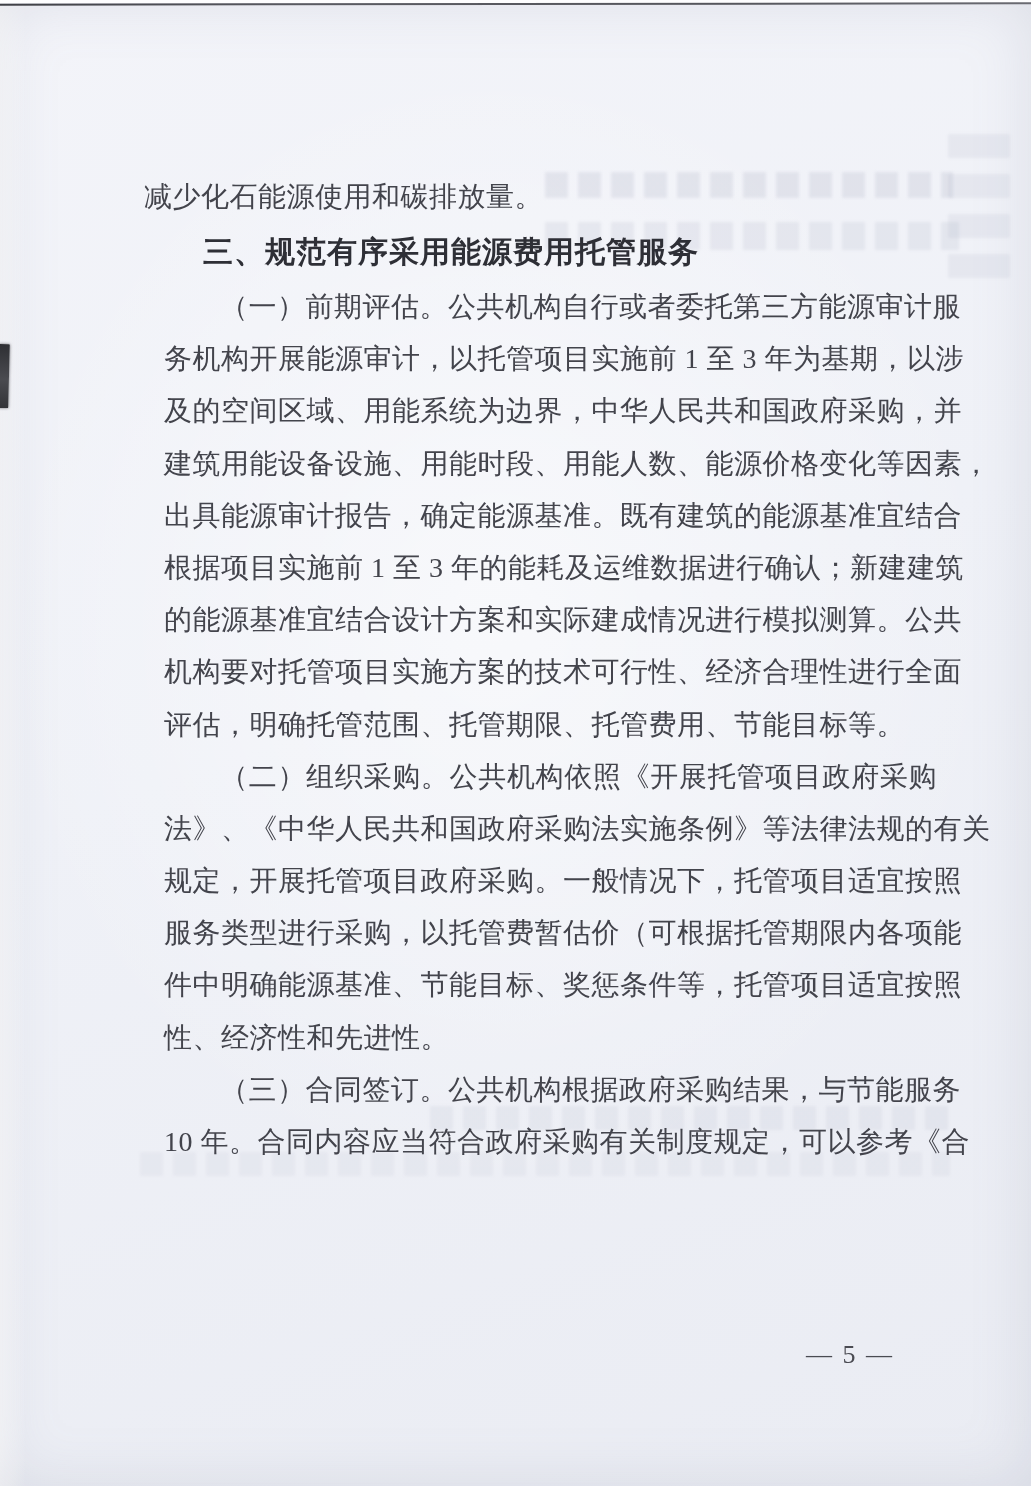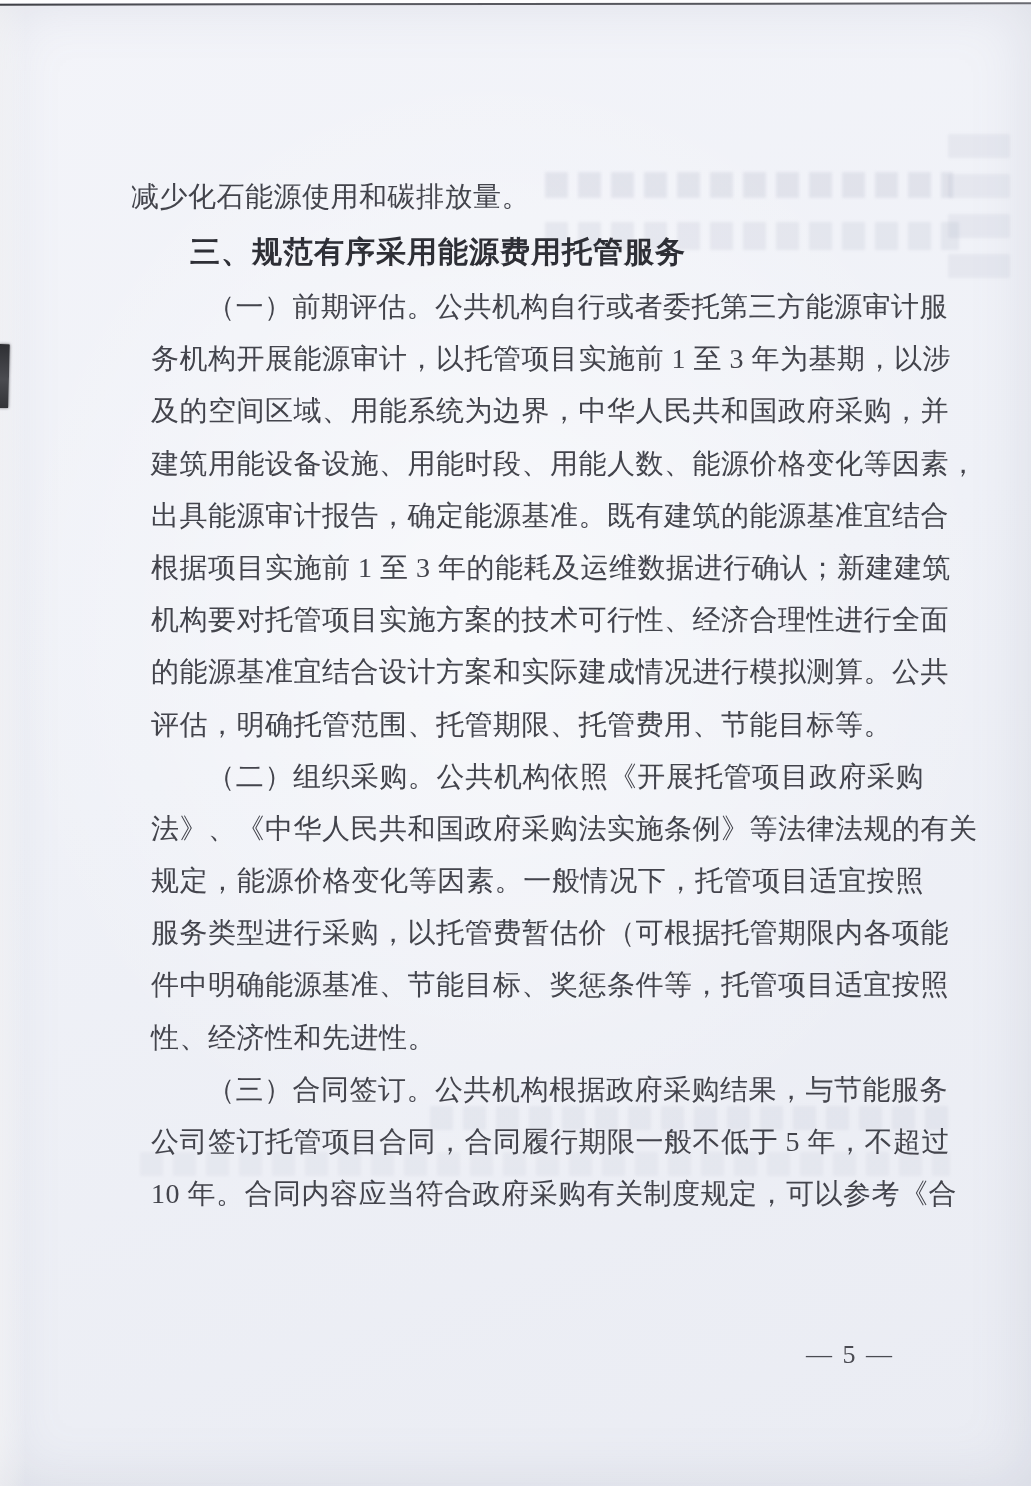--- a/index.html
+++ b/index.html
@@ -56,21 +56,21 @@
   .bleed.b2 { left: 545px; top: 222px;  width: 414px; height: 28px; opacity: 0.45; }
   .bleed.b3 { left: 948px; top: 128px;  width: 62px;  height: 150px; opacity: 0.4;
               background: repeating-linear-gradient(0deg,
                 rgba(156,161,182,0.32) 0px, rgba(156,161,182,0.32) 24px,
                 rgba(156,161,182,0.0) 24px, rgba(156,161,182,0.0) 40px); }
   .bleed.b4 { left: 430px; top: 1106px; width: 520px; height: 24px; opacity: 0.35; }
   .bleed.b5 { left: 140px; top: 1152px; width: 810px; height: 24px; opacity: 0.28; }
 
   .text-block {
     position: absolute;
-    left: 131px; top: 171px;
+    left: 144px; top: 171px;
     width: 793px;
     color: #43444c;
     font-size: 28px;
   }
   .line {
     height: 52.2px;
     line-height: 52.2px;
     text-align: justify;
     text-align-last: justify;
     -moz-text-align-last: justify;
@@ -128,32 +128,31 @@
     <div class="tail-line">减少化石能源使用和碳排放量。</div>
 
     <div class="heading">三、规范有序采用能源费用托管服务</div>
 
     <div class="line indent">（一）前期评估。公共机构自行或者委托第三方能源审计服</div>
     <div class="line">务机构开展能源审计，以托管项目实施前 1 至 3 年为基期，以涉</div>
     <div class="line">及的空间区域、用能系统为边界，中华人民共和国政府采购，并</div>
     <div class="line">建筑用能设备设施、用能时段、用能人数、能源价格变化等因素，</div>
     <div class="line">出具能源审计报告，确定能源基准。既有建筑的能源基准宜结合</div>
     <div class="line">根据项目实施前 1 至 3 年的能耗及运维数据进行确认；新建建筑</div>
+    <div class="line">的能源基准宜结合设计方案和实际建成情况进行模拟测算。公共</div>
     <div class="line">机构要对托管项目实施方案的技术可行性、经济合理性进行全面</div>
-    <div class="line">的能源基准宜结合设计方案和实际建成情况进行模拟测算。公共</div>
     <div class="line lastline">评估，明确托管范围、托管期限、托管费用、节能目标等。</div>
 
     <div class="line indent">（二）组织采购。公共机构依照《开展托管项目政府采购</div>
     <div class="line">法》、《中华人民共和国政府采购法实施条例》等法律法规的有关</div>
-    <div class="line">规定，能源价格变化等因素。一般情况下，托管项目适宜按照</div>
+    <div class="line">规定，开展托管项目政府采购。一般情况下，托管项目适宜按照</div>
     <div class="line">服务类型进行采购，以托管费暂估价（可根据托管期限内各项能</div>
     <div class="line">件中明确能源基准、节能目标、奖惩条件等，托管项目适宜按照</div>
     <div class="line lastline">性、经济性和先进性。</div>
 
     <div class="line indent">（三）合同签订。公共机构根据政府采购结果，与节能服务</div>
-    <div class="line">公司签订托管项目合同，合同履行期限一般不低于 5 年，不超过</div>
     <div class="line lastline">10 年。合同内容应当符合政府采购有关制度规定，可以参考《合</div>
 
   </div>
 
   <div class="page-number">— 5 —</div>
 
 </div>
 
 </body></html>

